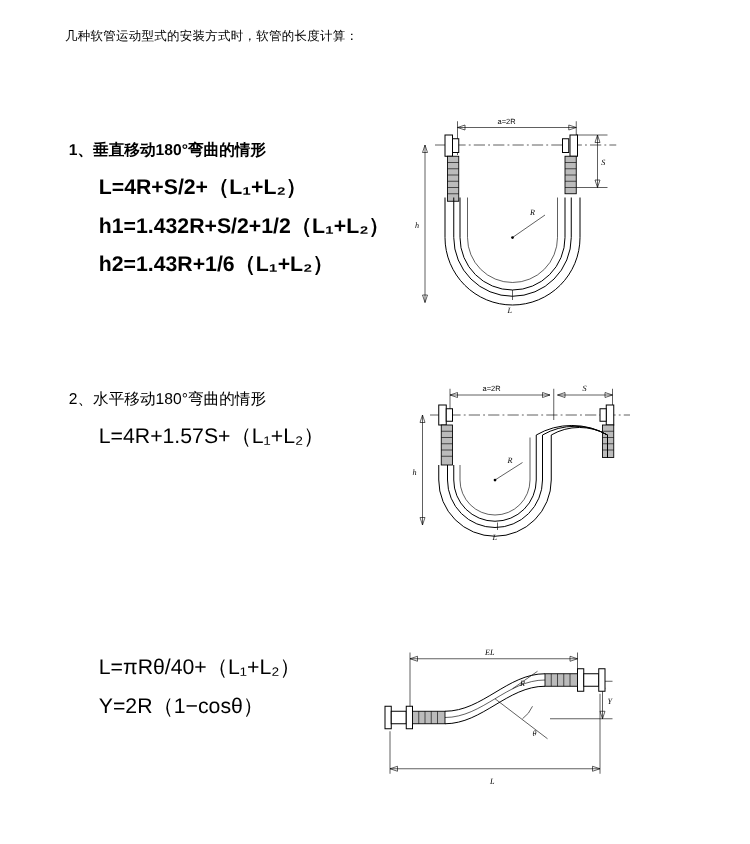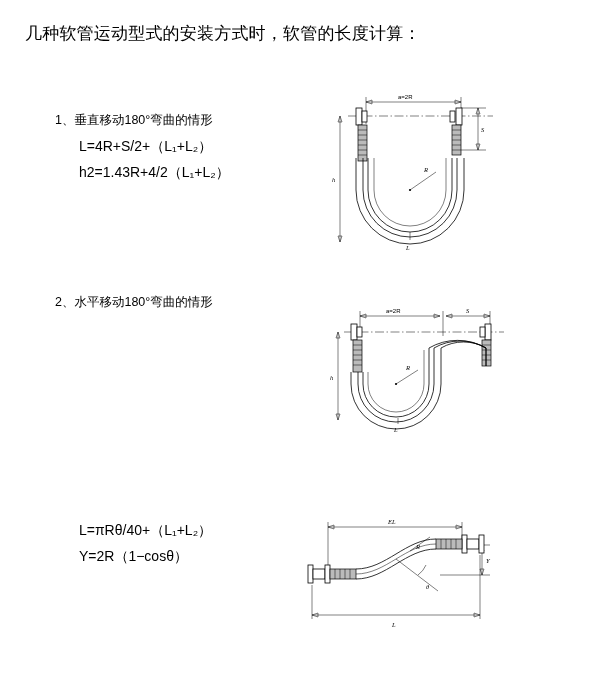--- a/index.html
+++ b/index.html
@@ -14,36 +14,36 @@
     font-family: "Liberation Sans", sans-serif;
     color: #000000;
     overflow: hidden;
   }
   .page {
     position: absolute;
     inset: 0;
   }
   .heading {
     position: absolute;
-    left: 25px;
+    left: 52px;
     top: 22px;
-    font-size: 17px;
+    font-size: 10px;
     letter-spacing: 0.2px;
     white-space: nowrap;
   }
   .section {
     position: absolute;
   }
   .sec-title {
     font-size: 12.5px;
     white-space: nowrap;
     margin-bottom: 9px;
   }
   .formula {
-    font-size: 14px;
+    font-size: 17px;
     white-space: nowrap;
     margin-left: 24px;
     margin-bottom: 8px;
   }
   .fig {
     position: absolute;
   }
   svg { display: block; }
   .ln { stroke: #000; stroke-width: 0.8; fill: none; }
   .ln-thin { stroke: #000; stroke-width: 0.5; fill: none; }
@@ -53,24 +53,25 @@
   .dimtxt { font-size: 6px; font-family: "Liberation Sans", sans-serif; fill: #000; }
   .dimtxt-i { font-size: 6.5px; font-style: italic; font-family: "Liberation Serif", serif; fill: #000; }
 </style>
 </head>
 <body>
 
 <div class="page">
 
   <div class="heading">几种软管运动型式的安装方式时，软管的长度计算：</div>
 
-  <div class="section" style="left:55px; top:112px;">
+  <div class="section" style="left:55px; top:112px;font-weight:bold;">
     <div class="sec-title">1、垂直移动180°弯曲的情形</div>
     <div class="formula">L=4R+S/2+（L₁+L₂）</div>
-    <div class="formula">h2=1.43R+4/2（L₁+L₂）</div>
+    <div class="formula">h1=1.432R+S/2+1/2（L₁+L₂）</div>
+    <div class="formula">h2=1.43R+1/6（L₁+L₂）</div>
   </div>
 
   <div class="fig" style="left:318px; top:72px;">
     <svg width="180" height="195" viewBox="0 0 180 195">
 
       <line class="ln-thin" x1="48" y1="30" x2="143" y2="30"></line>
       <path class="ln-thin" d="M48 30 l6 -2 v4 z" fill="#000"></path>
       <path class="ln-thin" d="M143 30 l-6 -2 v4 z" fill="#000"></path>
       <text class="dimtxt" x="80" y="27">a=2R</text>
       <line class="ln-thin" x1="48" y1="25" x2="48" y2="52"></line>
@@ -117,22 +118,23 @@
 
       <line class="ln-thin" x1="92" y1="118" x2="118" y2="100"></line>
       <text class="dimtxt-i" x="106" y="100">R</text>
       <circle cx="92" cy="118" r="1.1" fill="#000"></circle>
 
       <text class="dimtxt-i" x="88" y="178">L</text>
       <line class="ln-thin" x1="92" y1="168" x2="92" y2="160"></line>
     </svg>
   </div>
 
-  <div class="section" style="left:55px; top:294px;">
+  <div class="section" style="left:55px; top:311px;">
     <div class="sec-title">2、水平移动180°弯曲的情形</div>
+    <div class="formula">L=4R+1.57S+（L₁+L₂）</div>
   </div>
 
   <div class="fig" style="left:318px; top:288px;">
     <svg width="190" height="160" viewBox="0 0 190 160">
 
       <line class="ln-thin" x1="42" y1="28" x2="122" y2="28"></line>
       <path class="ln-thin" d="M42 28 l6 -2 v4 z" fill="#000"></path>
       <path class="ln-thin" d="M122 28 l-6 -2 v4 z" fill="#000"></path>
       <text class="dimtxt" x="68" y="25">a=2R</text>
 

